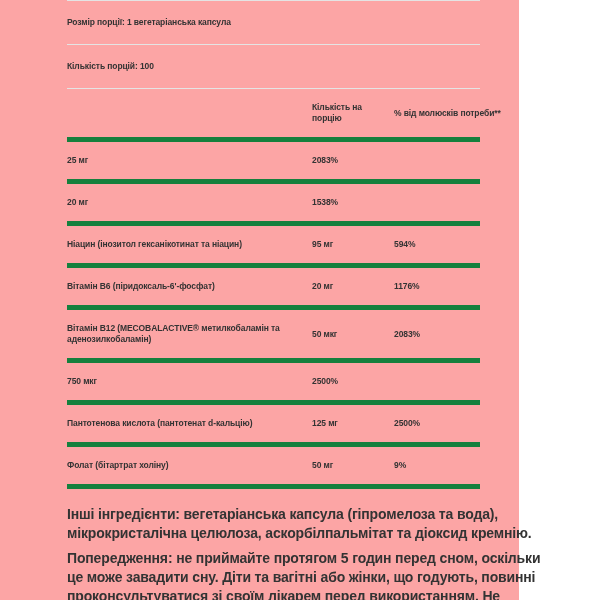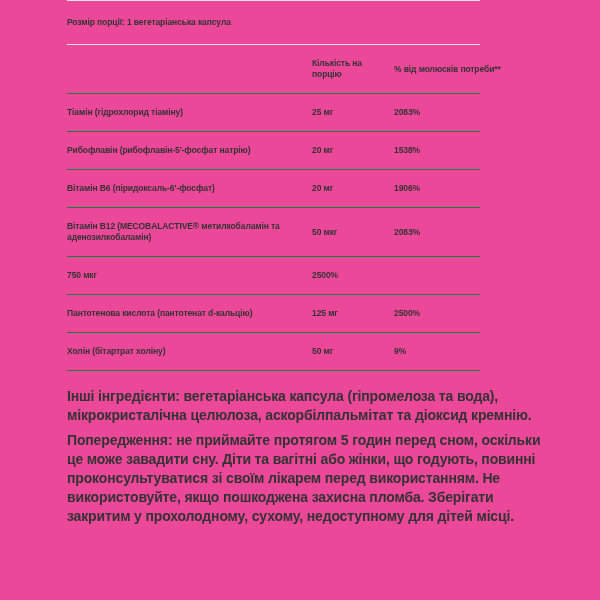--- a/index.html
+++ b/index.html
@@ -4,41 +4,41 @@
 <style>
   * { margin: 0; padding: 0; box-sizing: border-box; }
   html, body {
     width: 600px; height: 600px;
     background: #ffffff;
     overflow: hidden;
     font-family: "Liberation Sans", sans-serif;
     color: #333333;
   }
   .panel {
-    width: 600px; height: 600px;
-    background: #ec4899;
+    width: 519px; height: 600px;
+    background: #fca5a5;
   }
   .facts {
     width: 413px;
     margin-left: 67px;
     border-top: 1px solid #e4e4e4;
     font-size: 8.5px;
     font-weight: 700;
     letter-spacing: -0.1px;
     line-height: 11px;
   }
   .info-row {
     padding: 16px 0;
     border-bottom: 1px solid #e4e4e4;
   }
   .grid-row {
     display: grid;
     grid-template-columns: 245px 82px 1fr;
     align-items: center;
-    border-bottom: 1px solid #15803d;
+    border-bottom: 5px solid #15803d;
     padding: 13px 0;
   }
   .cell-name { padding-right: 6px; }
   .cell-amount { padding-right: 8px; }
   .cell-dv { }
   .header-dv { white-space: nowrap; }
   .footer {
     width: 490px;
     margin-left: 67px;
     margin-top: 16px;
@@ -54,44 +54,50 @@
 <body>
 
 <div class="panel">
 
   <div class="facts">
 
     <div class="info-row">
       <span>Розмір порції: 1 вегетаріанська капсула</span>
     </div>
 
+    <div class="info-row">
+      <span>Кількість порцій: 100</span>
+    </div>
 
     <div class="grid-row">
       <div class="cell-name"></div>
       <div class="cell-amount">Кількість на порцію</div>
       <div class="cell-dv header-dv">% від молюсків потреби**</div>
     </div>
 
     <div class="grid-row">
-      <div class="cell-name">Тіамін (гідрохлорид тіаміну)</div>
       <div class="cell-amount">25 мг</div>
       <div class="cell-dv">2083%</div>
     </div>
 
     <div class="grid-row">
-      <div class="cell-name">Рибофлавін (рибофлавін-5'-фосфат натрію)</div>
       <div class="cell-amount">20 мг</div>
       <div class="cell-dv">1538%</div>
     </div>
 
+    <div class="grid-row">
+      <div class="cell-name">Ніацин (інозитол гексанікотинат та ніацин)</div>
+      <div class="cell-amount">95 мг</div>
+      <div class="cell-dv">594%</div>
+    </div>
 
     <div class="grid-row">
       <div class="cell-name">Вітамін B6 (піридоксаль-6'-фосфат)</div>
       <div class="cell-amount">20 мг</div>
-      <div class="cell-dv">1906%</div>
+      <div class="cell-dv">1176%</div>
     </div>
 
 
     <div class="grid-row">
       <div class="cell-name">Вітамін B12 (MECOBALACTIVE® метилкобаламін та аденозилкобаламін)</div>
       <div class="cell-amount">50 мкг</div>
       <div class="cell-dv">2083%</div>
     </div>
 
     <div class="grid-row">
@@ -99,21 +105,21 @@
       <div class="cell-dv">2500%</div>
     </div>
 
     <div class="grid-row">
       <div class="cell-name">Пантотенова кислота (пантотенат d-кальцію)</div>
       <div class="cell-amount">125 мг</div>
       <div class="cell-dv">2500%</div>
     </div>
 
     <div class="grid-row">
-      <div class="cell-name">Холін (бітартрат холіну)</div>
+      <div class="cell-name">Фолат (бітартрат холіну)</div>
       <div class="cell-amount">50 мг</div>
       <div class="cell-dv">9%</div>
     </div>
 
   </div>
 
   <div class="footer">
     <p>Інші інгредієнти: вегетаріанська капсула (гіпромелоза та вода), мікрокристалічна целюлоза, аскорбілпальмітат та діоксид кремнію.</p>
     <p>Попередження: не приймайте протягом 5 годин перед сном, оскільки це може завадити сну.  Діти та вагітні або жінки, що годують, повинні проконсультуватися зі своїм лікарем перед використанням. Не використовуйте, якщо пошкоджена захисна пломба. Зберігати закритим у прохолодному, сухому, недоступному для дітей місці.</p>
   </div>

